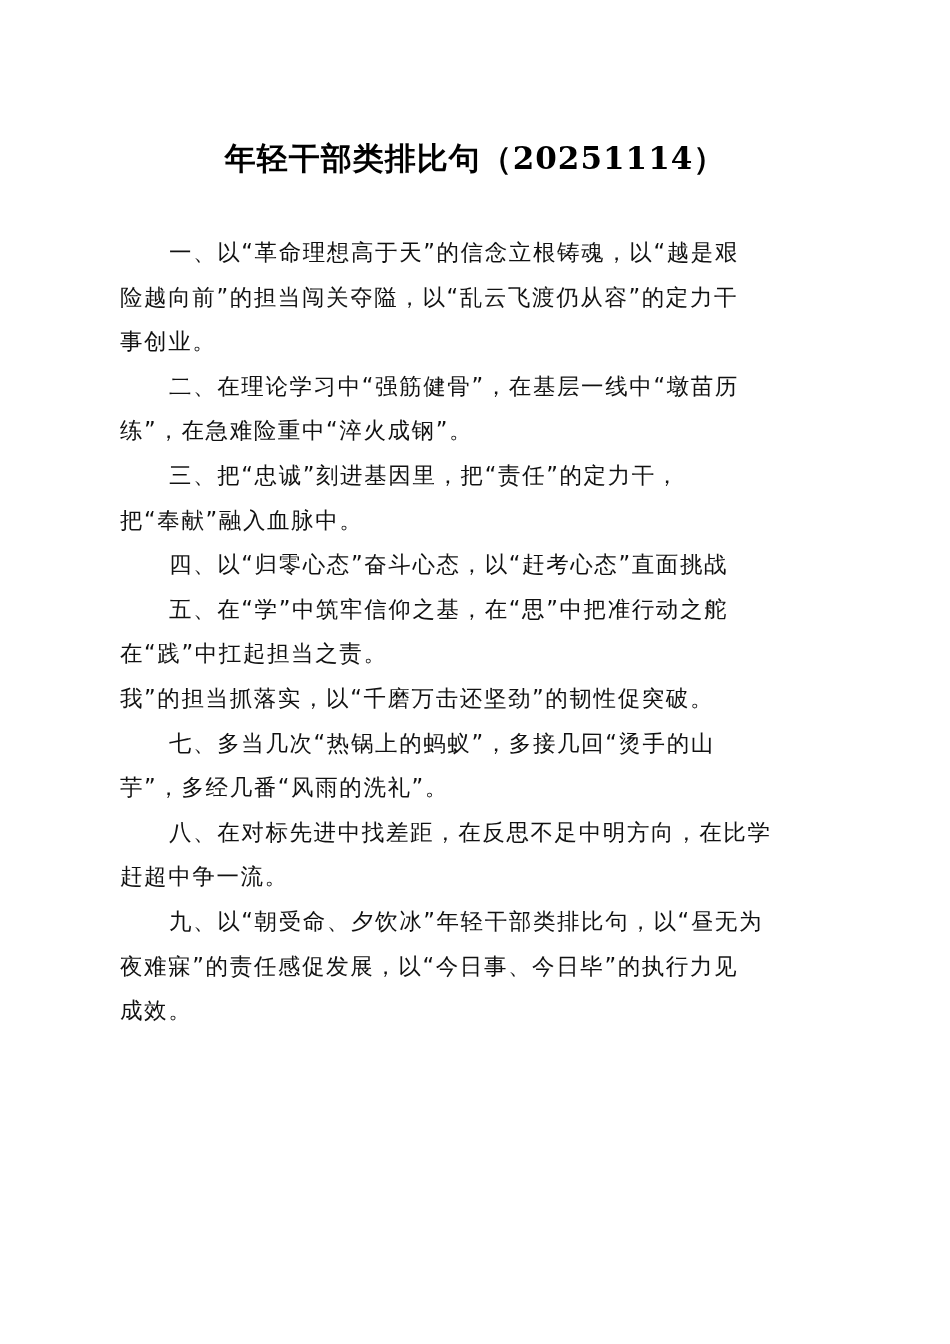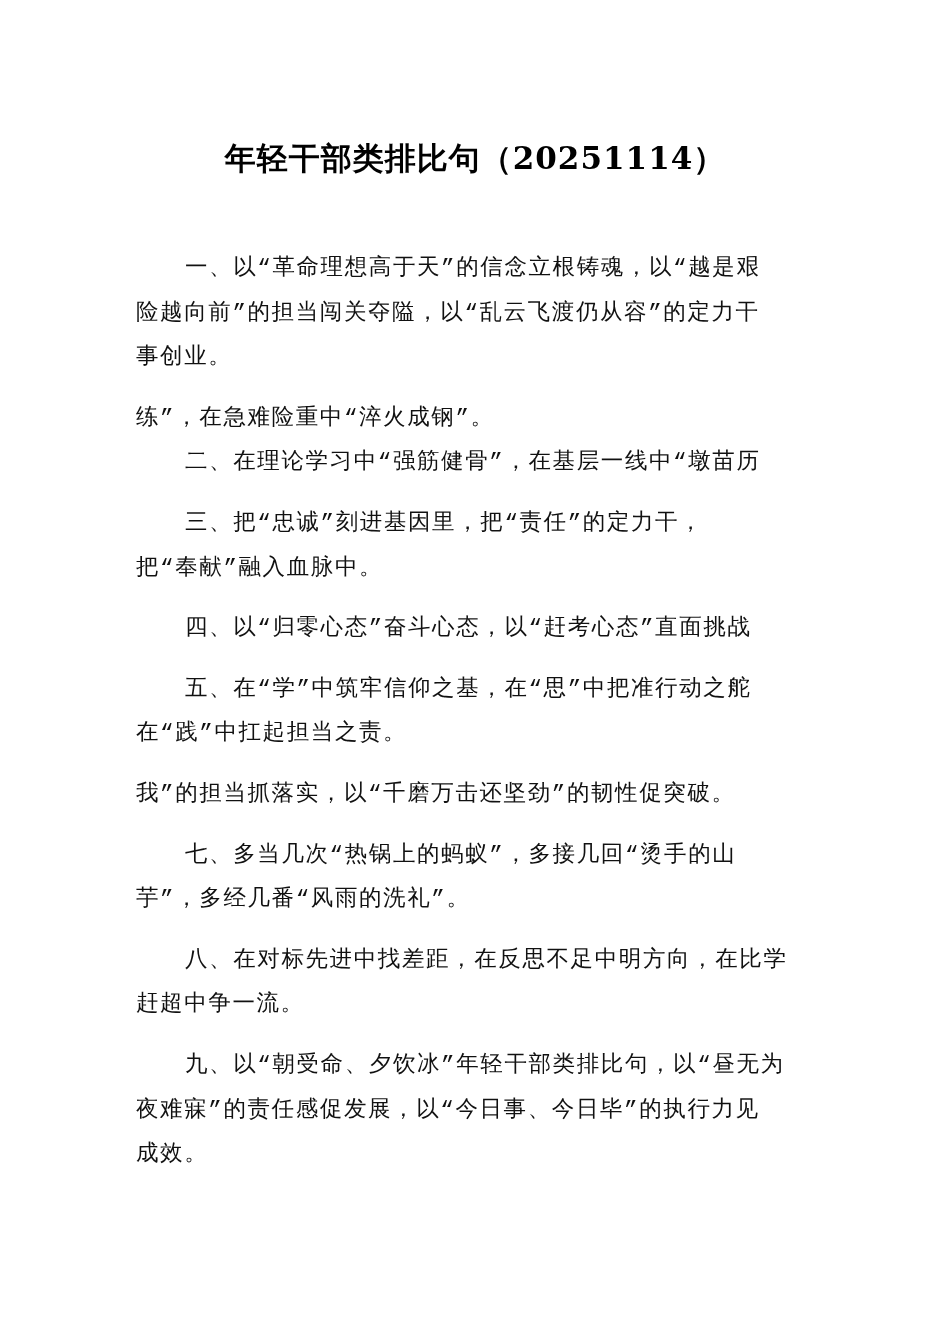--- a/index.html
+++ b/index.html
@@ -46,39 +46,38 @@
       line-height: 44.6px;
       font-size: 22.5px;
       white-space: nowrap;
       letter-spacing: 1.6px;
       color: #111111;
     }
     .line.indent {
       padding-left: 49px;
     }
     .paragraph {
-      margin: 16px;
-      font-family: Liberation Mono, monospace;
+      margin: 0;
     }
   </style>
 </head>
 <body>
 
 <div class="page">
   <div class="title">年轻干部类排比句（20251114）</div>
 
   <div class="body-text">
     <div class="paragraph">
       <div class="line indent">一、以“革命理想高于天”的信念立根铸魂，以“越是艰</div>
       <div class="line">险越向前”的担当闯关夺隘，以“乱云飞渡仍从容”的定力干</div>
       <div class="line">事创业。</div>
     </div>
     <div class="paragraph">
+      <div class="line indent">二、在理论学习中“强筋健骨”，在基层一线中“墩苗历</div>
       <div class="line">练”，在急难险重中“淬火成钢”。</div>
-      <div class="line indent">二、在理论学习中“强筋健骨”，在基层一线中“墩苗历</div>
     </div>
     <div class="paragraph">
       <div class="line indent">三、把“忠诚”刻进基因里，把“责任”的定力干，</div>
       <div class="line">把“奉献”融入血脉中。</div>
     </div>
     <div class="paragraph">
       <div class="line indent">四、以“归零心态”奋斗心态，以“赶考心态”直面挑战</div>
     </div>
     <div class="paragraph">
       <div class="line indent">五、在“学”中筑牢信仰之基，在“思”中把准行动之舵</div>

